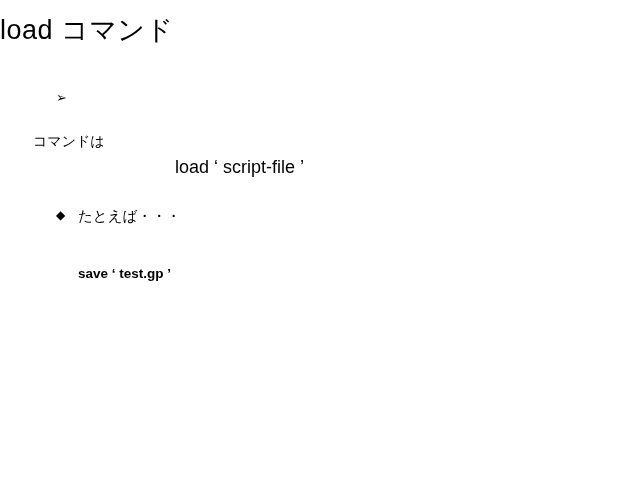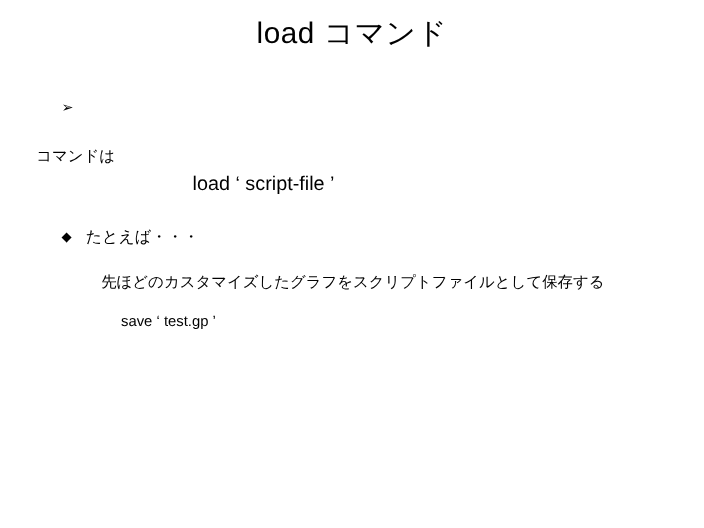--- a/index.html
+++ b/index.html
@@ -18,21 +18,20 @@
     position: relative;
     width: 640px;
     height: 480px;
     box-sizing: border-box;
   }
   .slide-title {
     position: absolute;
     top: 14px;
     left: 0;
     width: 640px;
-    text-align: center;
     font-size: 27px;
     letter-spacing: 0.5px;
     line-height: 1.2;
   }
   .body {
     position: absolute;
     top: 88px;
     left: 0;
     width: 640px;
   }
@@ -71,22 +70,23 @@
   .gap-c { height: 20px; }
   .gap-d { height: 18px; }
   .b2 {
     margin-left: 56px;
   }
   .indent-2 {
     margin-left: 92px;
     font-size: 14px;
   }
   .code-2 {
-    margin-left: 110px;
+    margin-left: 78px;
     font-size: 13.5px;
+    font-weight: bold;
   }
   .diamond {
     font-size: 12px;
     line-height: 1.7;
   }
 </style>
 </head>
 <body>
 
 <div class="slide">
@@ -109,21 +109,20 @@
 
     <div class="gap-b"></div>
 
     <div class="bullet-row b2">
       <span class="bullet-marker diamond">◆</span>
       <span class="bullet-text">たとえば・・・</span>
     </div>
 
     <div class="gap-c"></div>
 
-    <div class="indent-2">先ほどのカスタマイズしたグラフをスクリプトファイルとして保存する</div>
 
     <div class="gap-d"></div>
 
     <div class="code-2">save ‘ test.gp ’</div>
 
     <div class="gap-c"></div>
 
 
     <div class="gap-d"></div>
 

